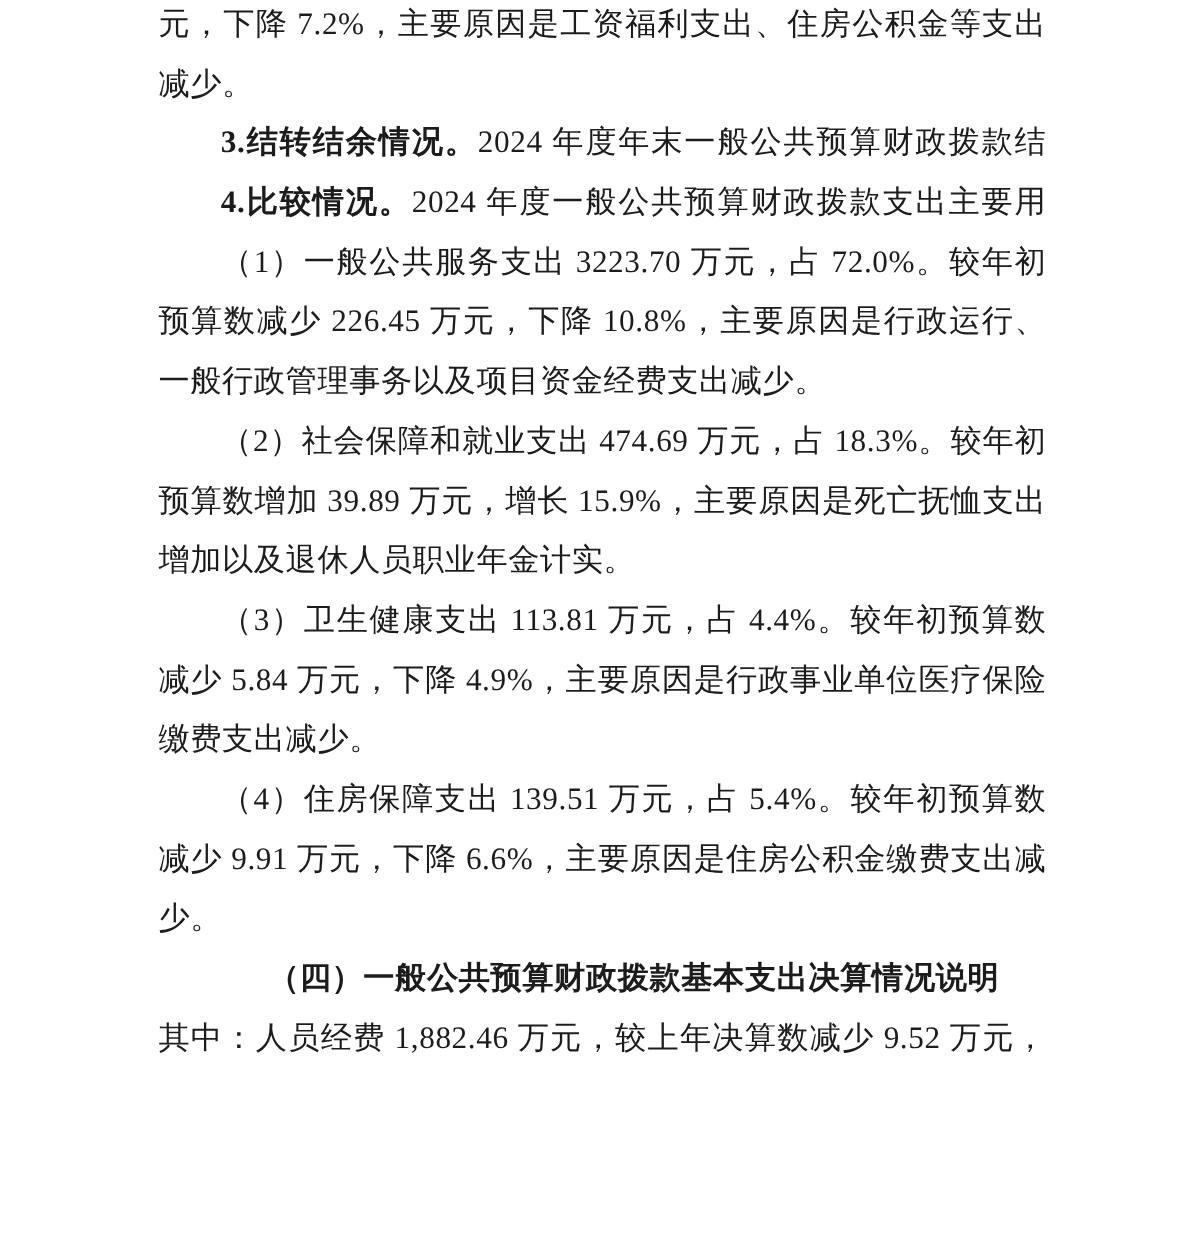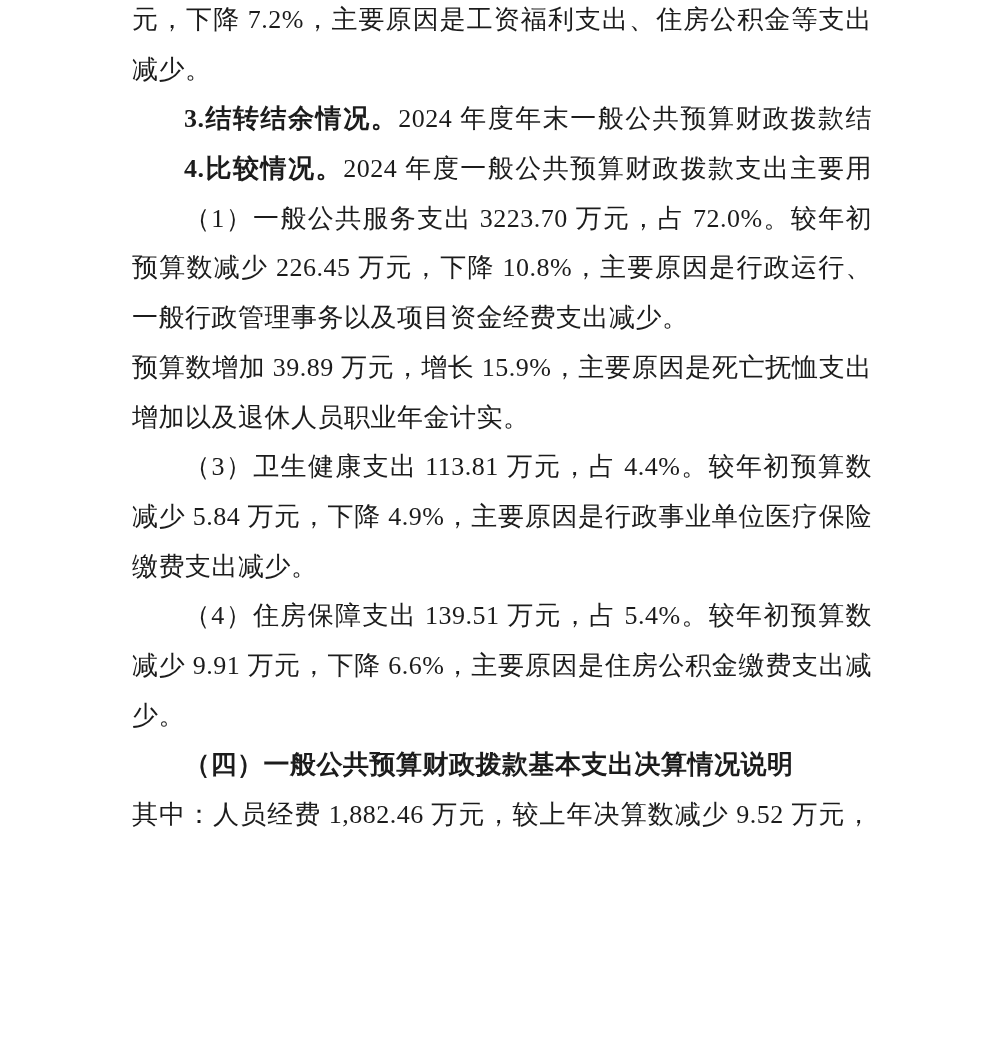--- a/index.html
+++ b/index.html
@@ -30,37 +30,39 @@
     text-align: left;
     white-space: normal;
     overflow: visible;
   }
   .line.justify {
     text-align: justify;
     text-align-last: justify;
   }
   .line.indent {
     text-indent: 52px;
+    text-align: center;
   }
   .seg.bold {
     font-weight: 700;
   }
 </style>
 </head>
 <body>
 
 <div class="page" style="background: rgb(255, 255, 255); color: rgb(28, 28, 28);">
   <div class="text-block" id="textBlock">
       <div class="line justify"><span class="seg">元，下降 7.2%，主要原因是工资福利支出、住房公积金等支出</span></div>
       <div class="line"><span class="seg">减少。</span></div>
       <div class="line indent justify"><span class="seg bold">3.结转结余情况。</span><span class="seg">2024 年度年末一般公共预算财政拨款结</span></div>
       <div class="line indent justify"><span class="seg bold">4.比较情况。</span><span class="seg">2024 年度一般公共预算财政拨款支出主要用</span></div>
       <div class="line indent justify"><span class="seg">（1）一般公共服务支出 3223.70 万元，占 72.0%。较年初</span></div>
       <div class="line justify"><span class="seg">预算数减少 226.45 万元，下降 10.8%，主要原因是行政运行、</span></div>
       <div class="line"><span class="seg">一般行政管理事务以及项目资金经费支出减少。</span></div>
+      <div class="line indent justify"><span class="seg">（2）社会保障和就业支出 474.69 万元，占 18.3%。较年初</span></div>
       <div class="line justify"><span class="seg">预算数增加 39.89 万元，增长 15.9%，主要原因是死亡抚恤支出</span></div>
       <div class="line"><span class="seg">增加以及退休人员职业年金计实。</span></div>
       <div class="line indent justify"><span class="seg">（3）卫生健康支出 113.81 万元，占 4.4%。较年初预算数</span></div>
       <div class="line justify"><span class="seg">减少 5.84 万元，下降 4.9%，主要原因是行政事业单位医疗保险</span></div>
       <div class="line"><span class="seg">缴费支出减少。</span></div>
       <div class="line indent justify"><span class="seg">（4）住房保障支出 139.51 万元，占 5.4%。较年初预算数</span></div>
       <div class="line justify"><span class="seg">减少 9.91 万元，下降 6.6%，主要原因是住房公积金缴费支出减</span></div>
       <div class="line"><span class="seg">少。</span></div>
       <div class="line indent"><span class="seg bold">（四）一般公共预算财政拨款基本支出决算情况说明</span></div>
       <div class="line justify"><span class="seg">其中：人员经费 1,882.46 万元，较上年决算数减少 9.52 万元，</span></div>

